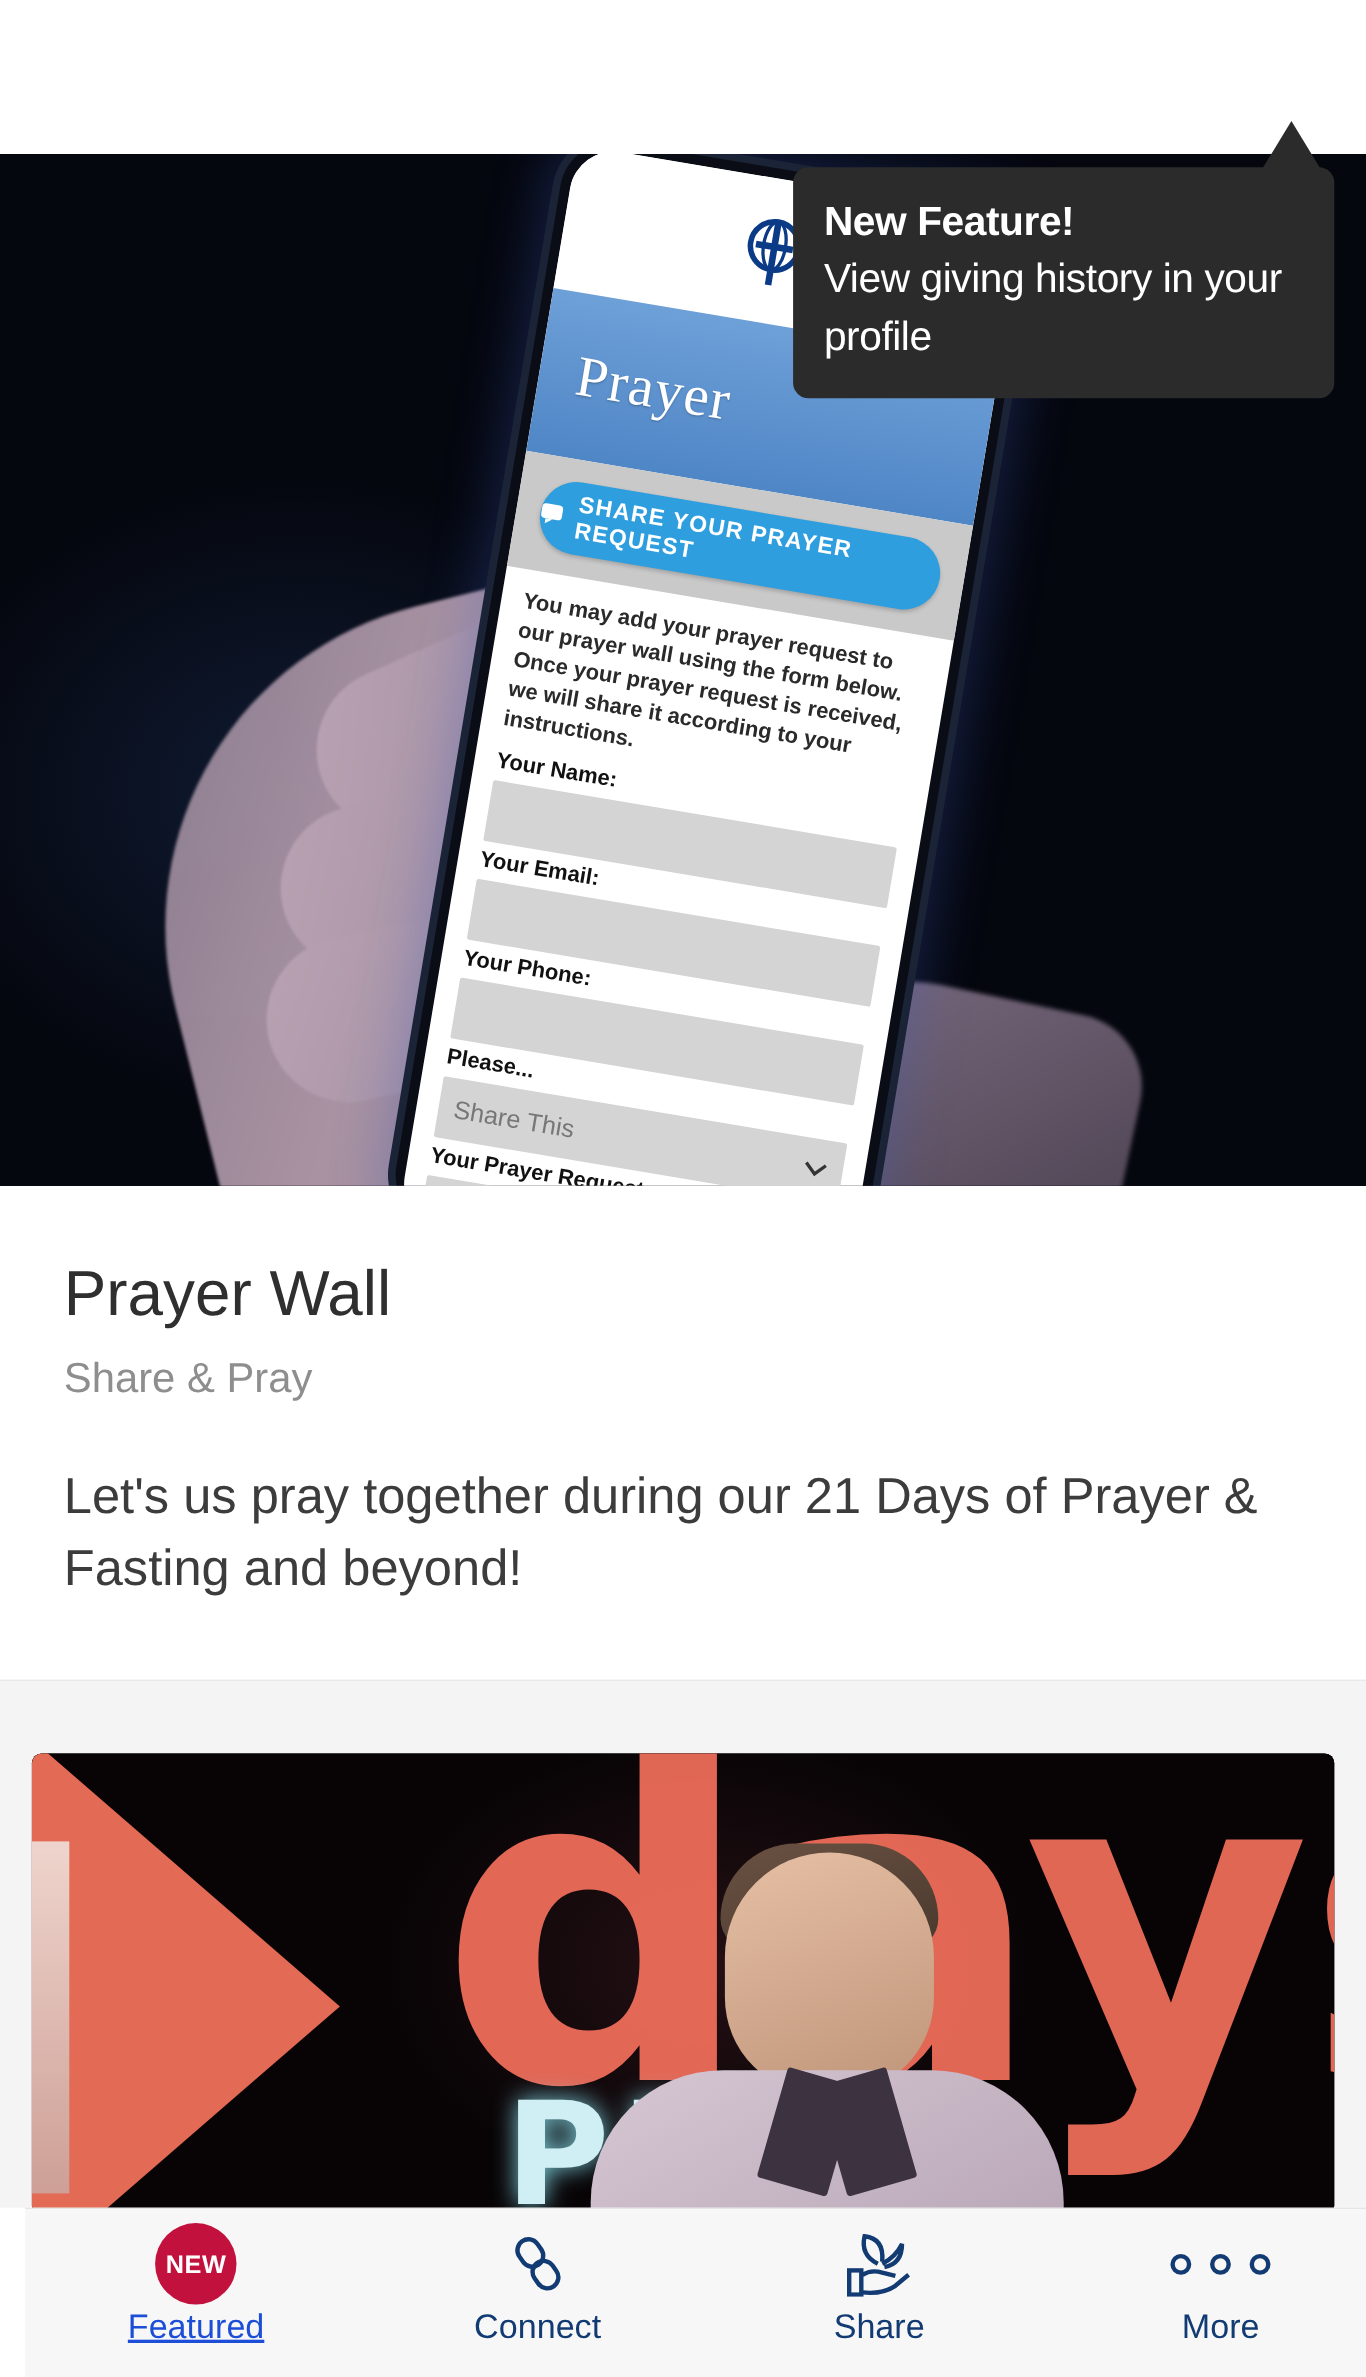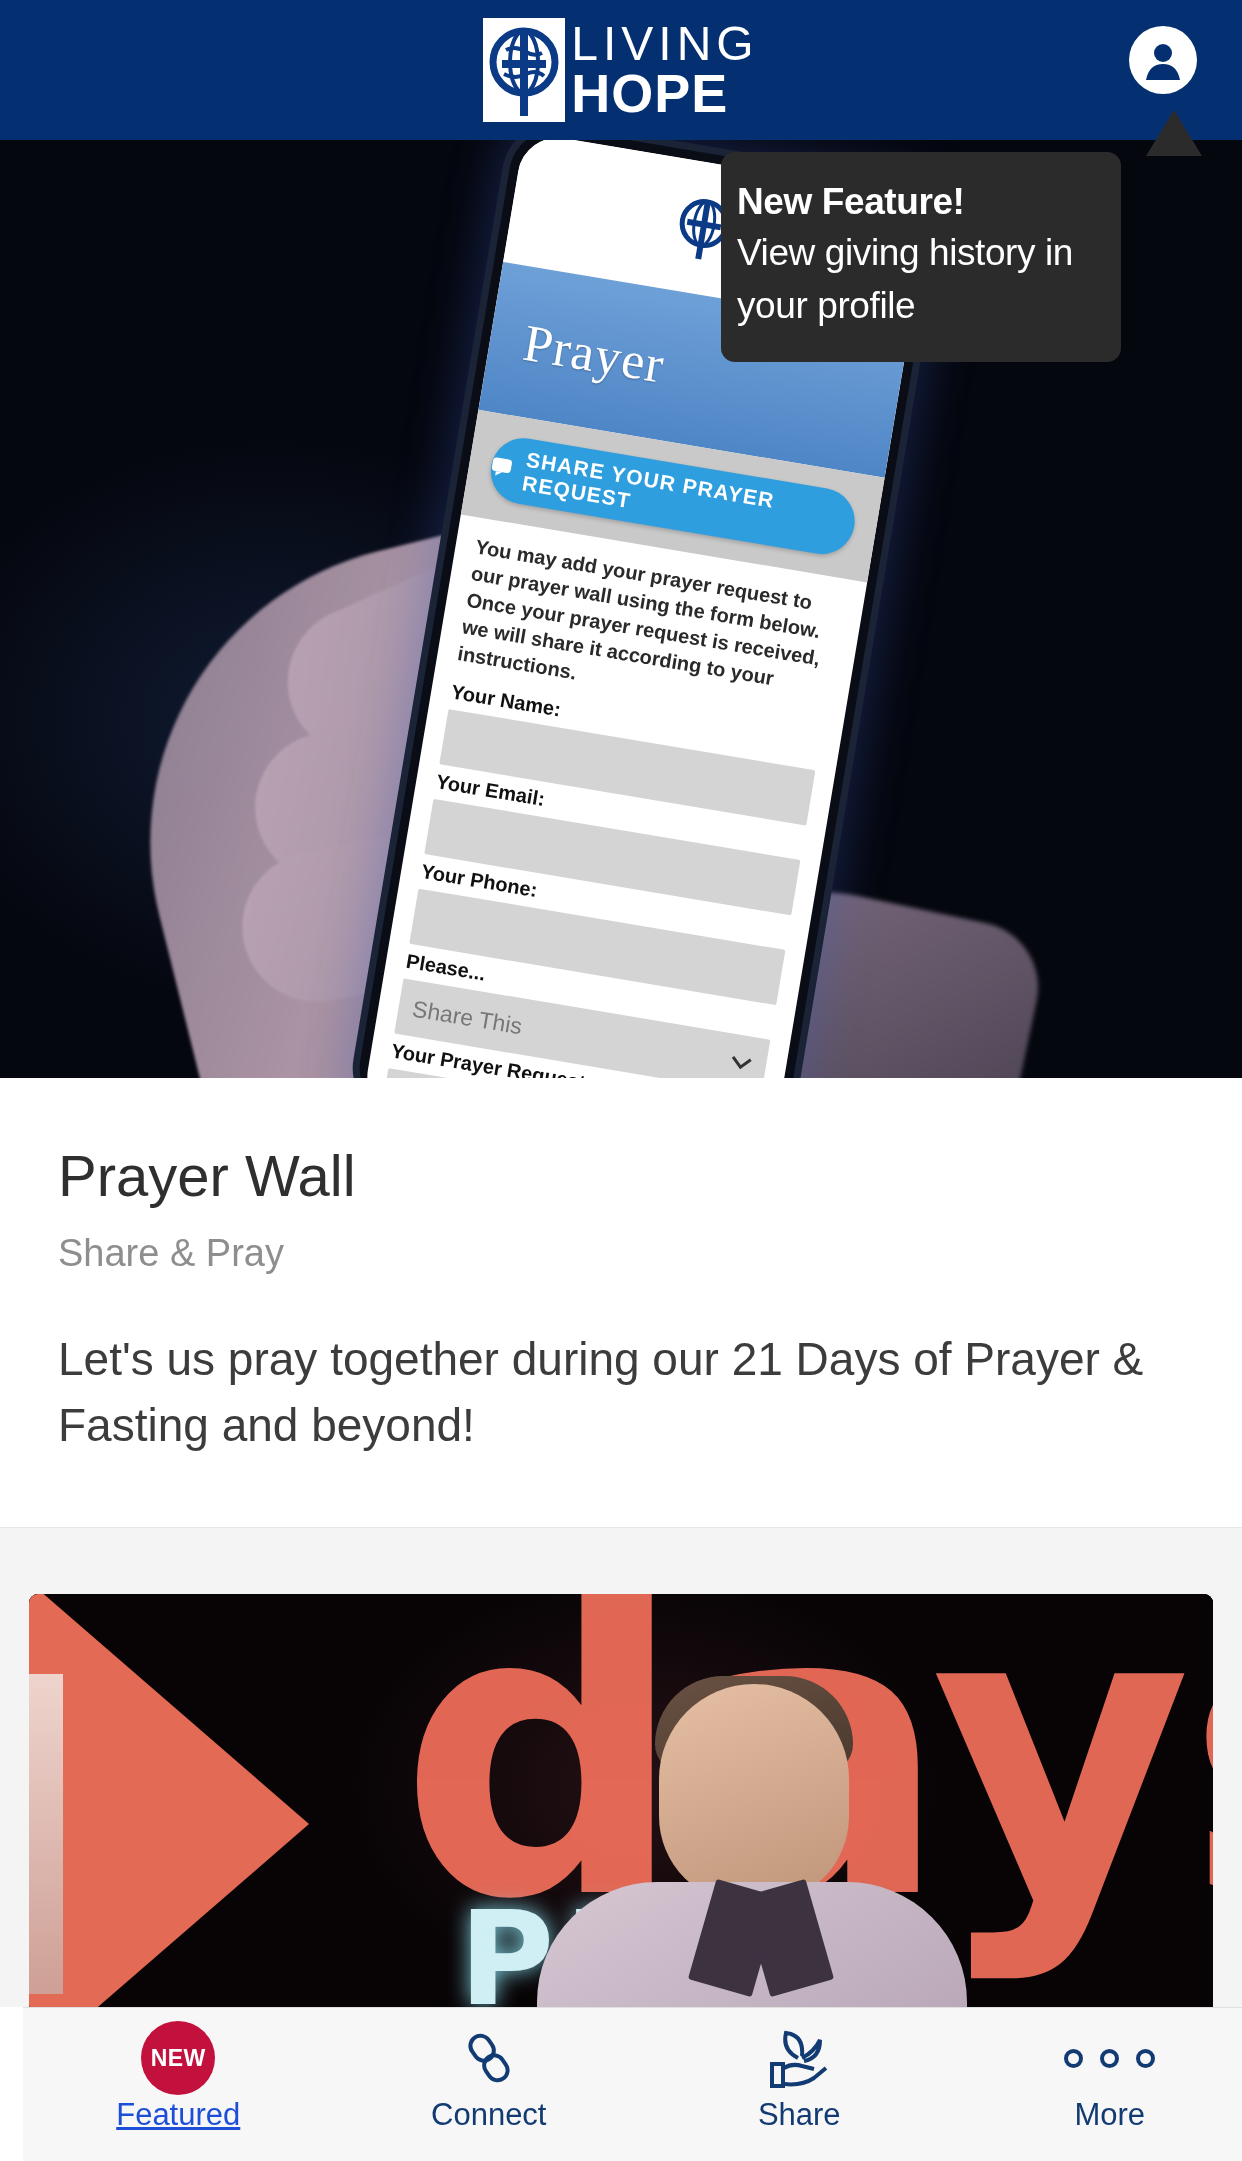--- a/index.html
+++ b/index.html
@@ -32,22 +32,22 @@
     font-weight:bold; font-family:"Liberation Sans", sans-serif;
   }
   .avatar {
     position:absolute; right:45px; top:26px;
     width:68px; height:68px; border-radius:50%;
     background:#ffffff; display:flex; align-items:center; justify-content:center;
   }
 
   
   .tooltip {
-    position:absolute; left:721px; top:152px; width:400px;
-    background:#2b2b2b; border-radius:14px; padding:26px 30px 30px 16px;
+    position:absolute; left:721px; top:152px; width:492px;
+    background:#2b2b2b; border-radius:14px; padding:26px 30px 30px 28px;
     z-index:40;
   }
   .tooltip-arrow {
     position:absolute; left:1146px; top:110px;
     width:0; height:0;
     border-left:28px solid transparent;
     border-right:28px solid transparent;
     border-bottom:46px solid #2b2b2b;
     z-index:41;
   }
@@ -233,44 +233,20 @@
   .dot-ring {
     width:19px; height:19px; border-radius:50%;
     border:4px solid #133b73; box-sizing:border-box;
   }
 </style>
 </head>
 <body>
 
 <div class="app">
 
-  <div class="header">
-    <div class="logo-wrap">
-      <div class="logo-mark">
-        <svg width="72" height="96" viewBox="0 0 72 96">
-          <circle cx="36" cy="40" r="31" fill="none" stroke="#0b3b86" stroke-width="7"></circle>
-          <ellipse cx="36" cy="40" rx="14" ry="31" fill="none" stroke="#0b3b86" stroke-width="4"></ellipse>
-          <path d="M18 28 q10 -5 20 2 q8 5 16 1" fill="none" stroke="#0b3b86" stroke-width="4"></path>
-          <path d="M16 52 q12 6 22 0 q10 -5 18 2" fill="none" stroke="#0b3b86" stroke-width="4"></path>
-          <rect x="32" y="8" width="8" height="86" fill="#0b3b86"></rect>
-          <rect x="14" y="38" width="44" height="8" fill="#0b3b86"></rect>
-        </svg>
-      </div>
-      <div class="logo-text">
-        <div class="logo-living">LIVING</div>
-        <div class="logo-hope">HOPE</div>
-      </div>
-    </div>
-    <div class="avatar">
-      <svg width="46" height="46" viewBox="0 0 46 46">
-        <circle cx="23" cy="16" r="9" fill="#043072"></circle>
-        <path d="M6 43 q3 -16 17 -16 q14 0 17 16 z" fill="#043072"></path>
-      </svg>
-    </div>
-  </div>
 
   <div class="hero">
     <div class="hand"></div>
     <div class="hand-finger f1"></div>
     <div class="hand-finger f2"></div>
     <div class="hand-finger f3"></div>
     <div class="thumbshadow"></div>
 
     <div class="phone">
       <div class="phone-screen">

